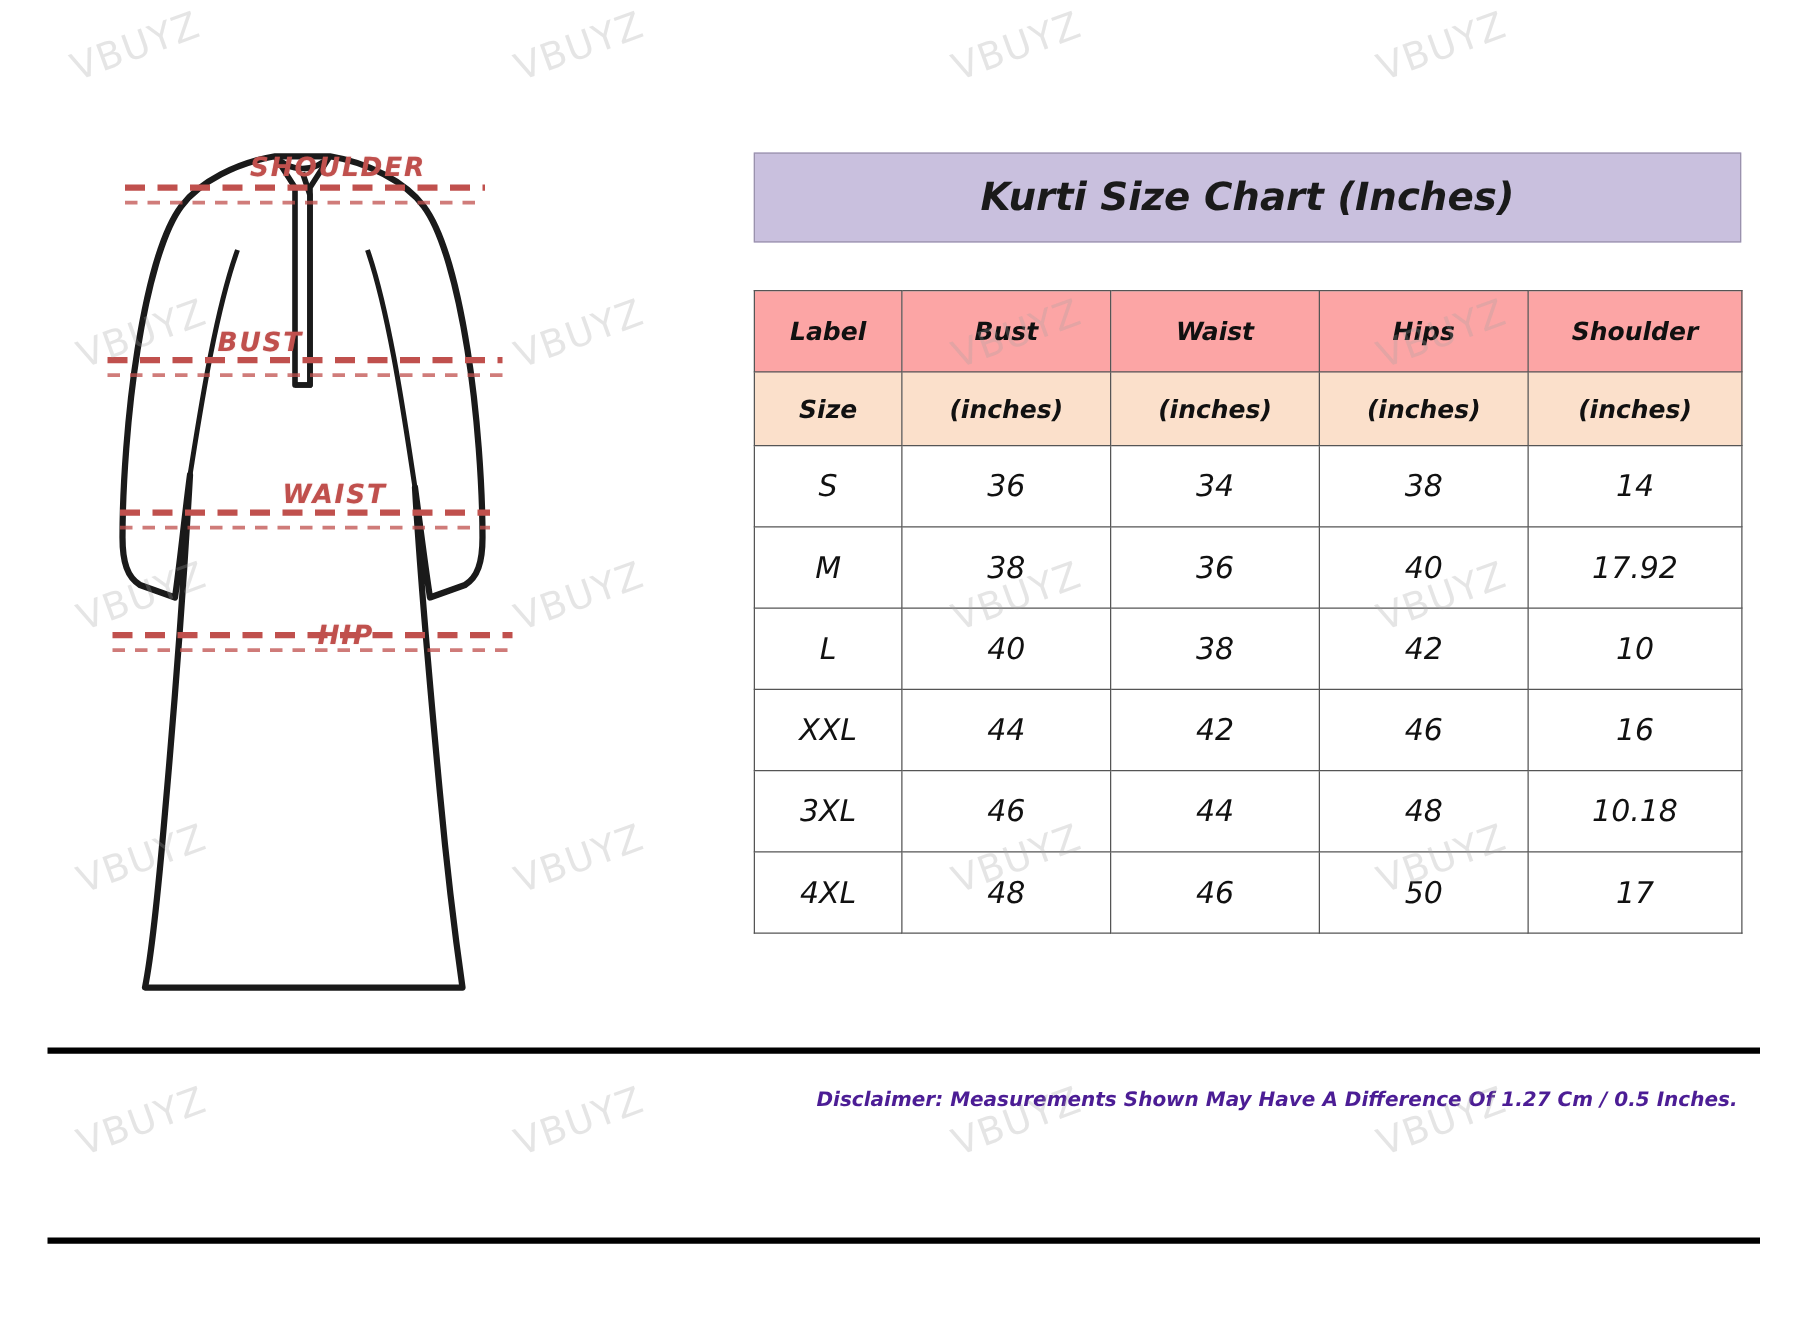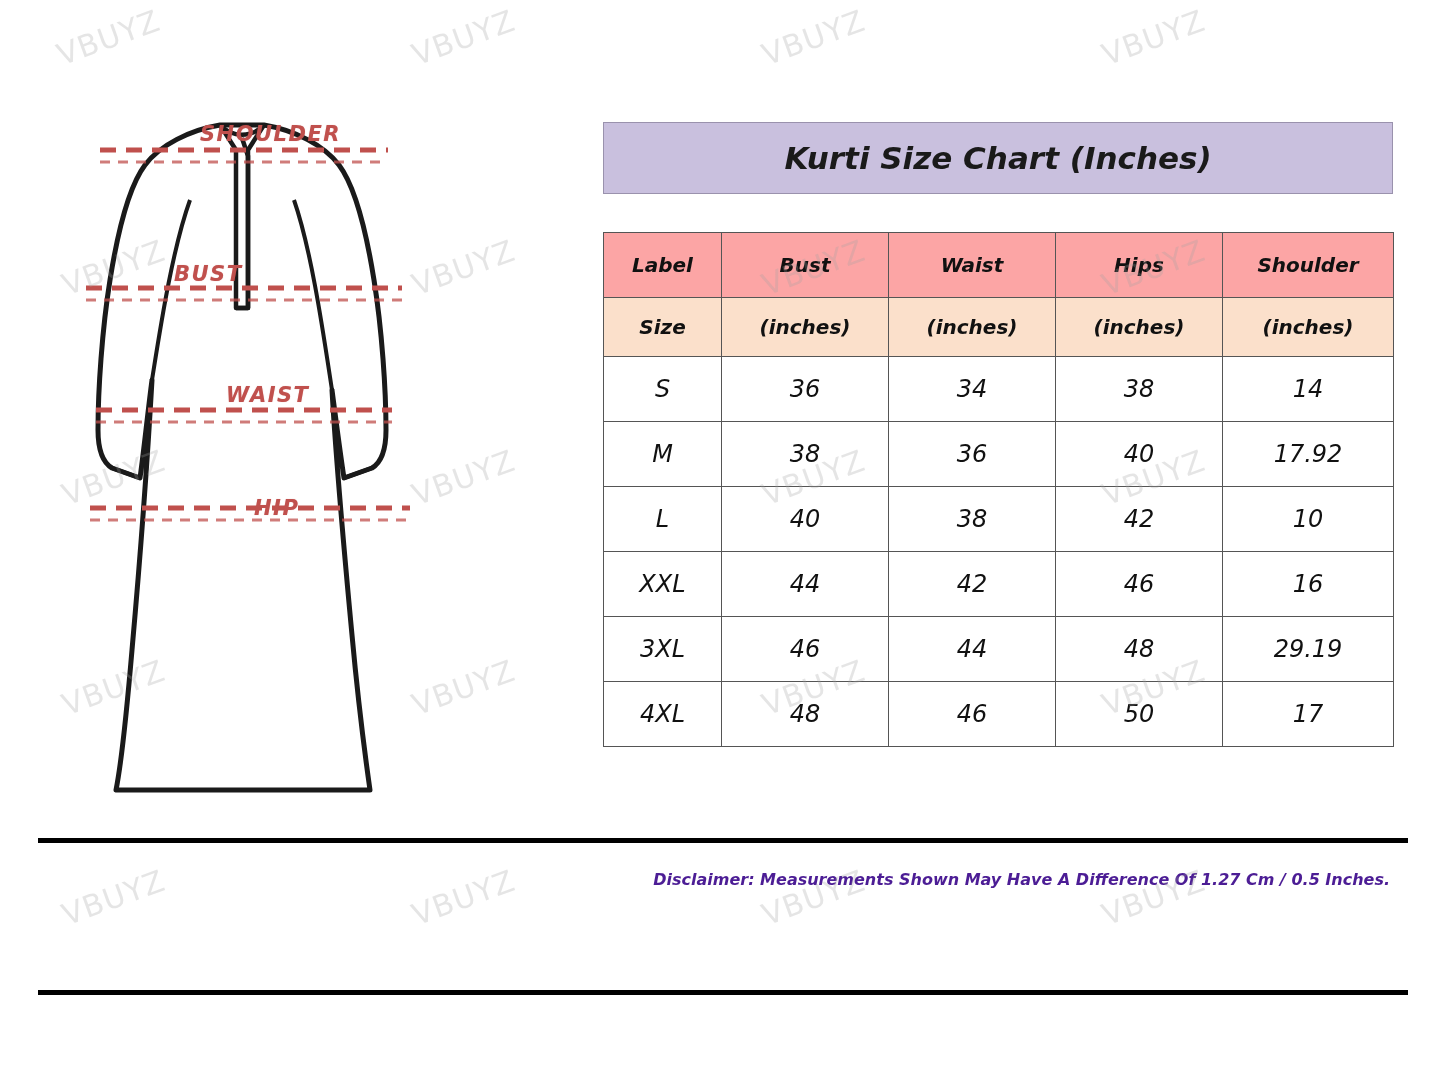--- a/index.html
+++ b/index.html
@@ -270,21 +270,21 @@
           <td>44</td>
           <td>42</td>
           <td>46</td>
           <td>16</td>
         </tr>
         <tr>
           <td>3XL</td>
           <td>46</td>
           <td>44</td>
           <td>48</td>
-          <td>29.19</td>
+          <td>10.18</td>
         </tr>
         <tr>
           <td>4XL</td>
           <td>48</td>
           <td>46</td>
           <td>50</td>
           <td>17</td>
         </tr>
       </tbody>
     </table>

